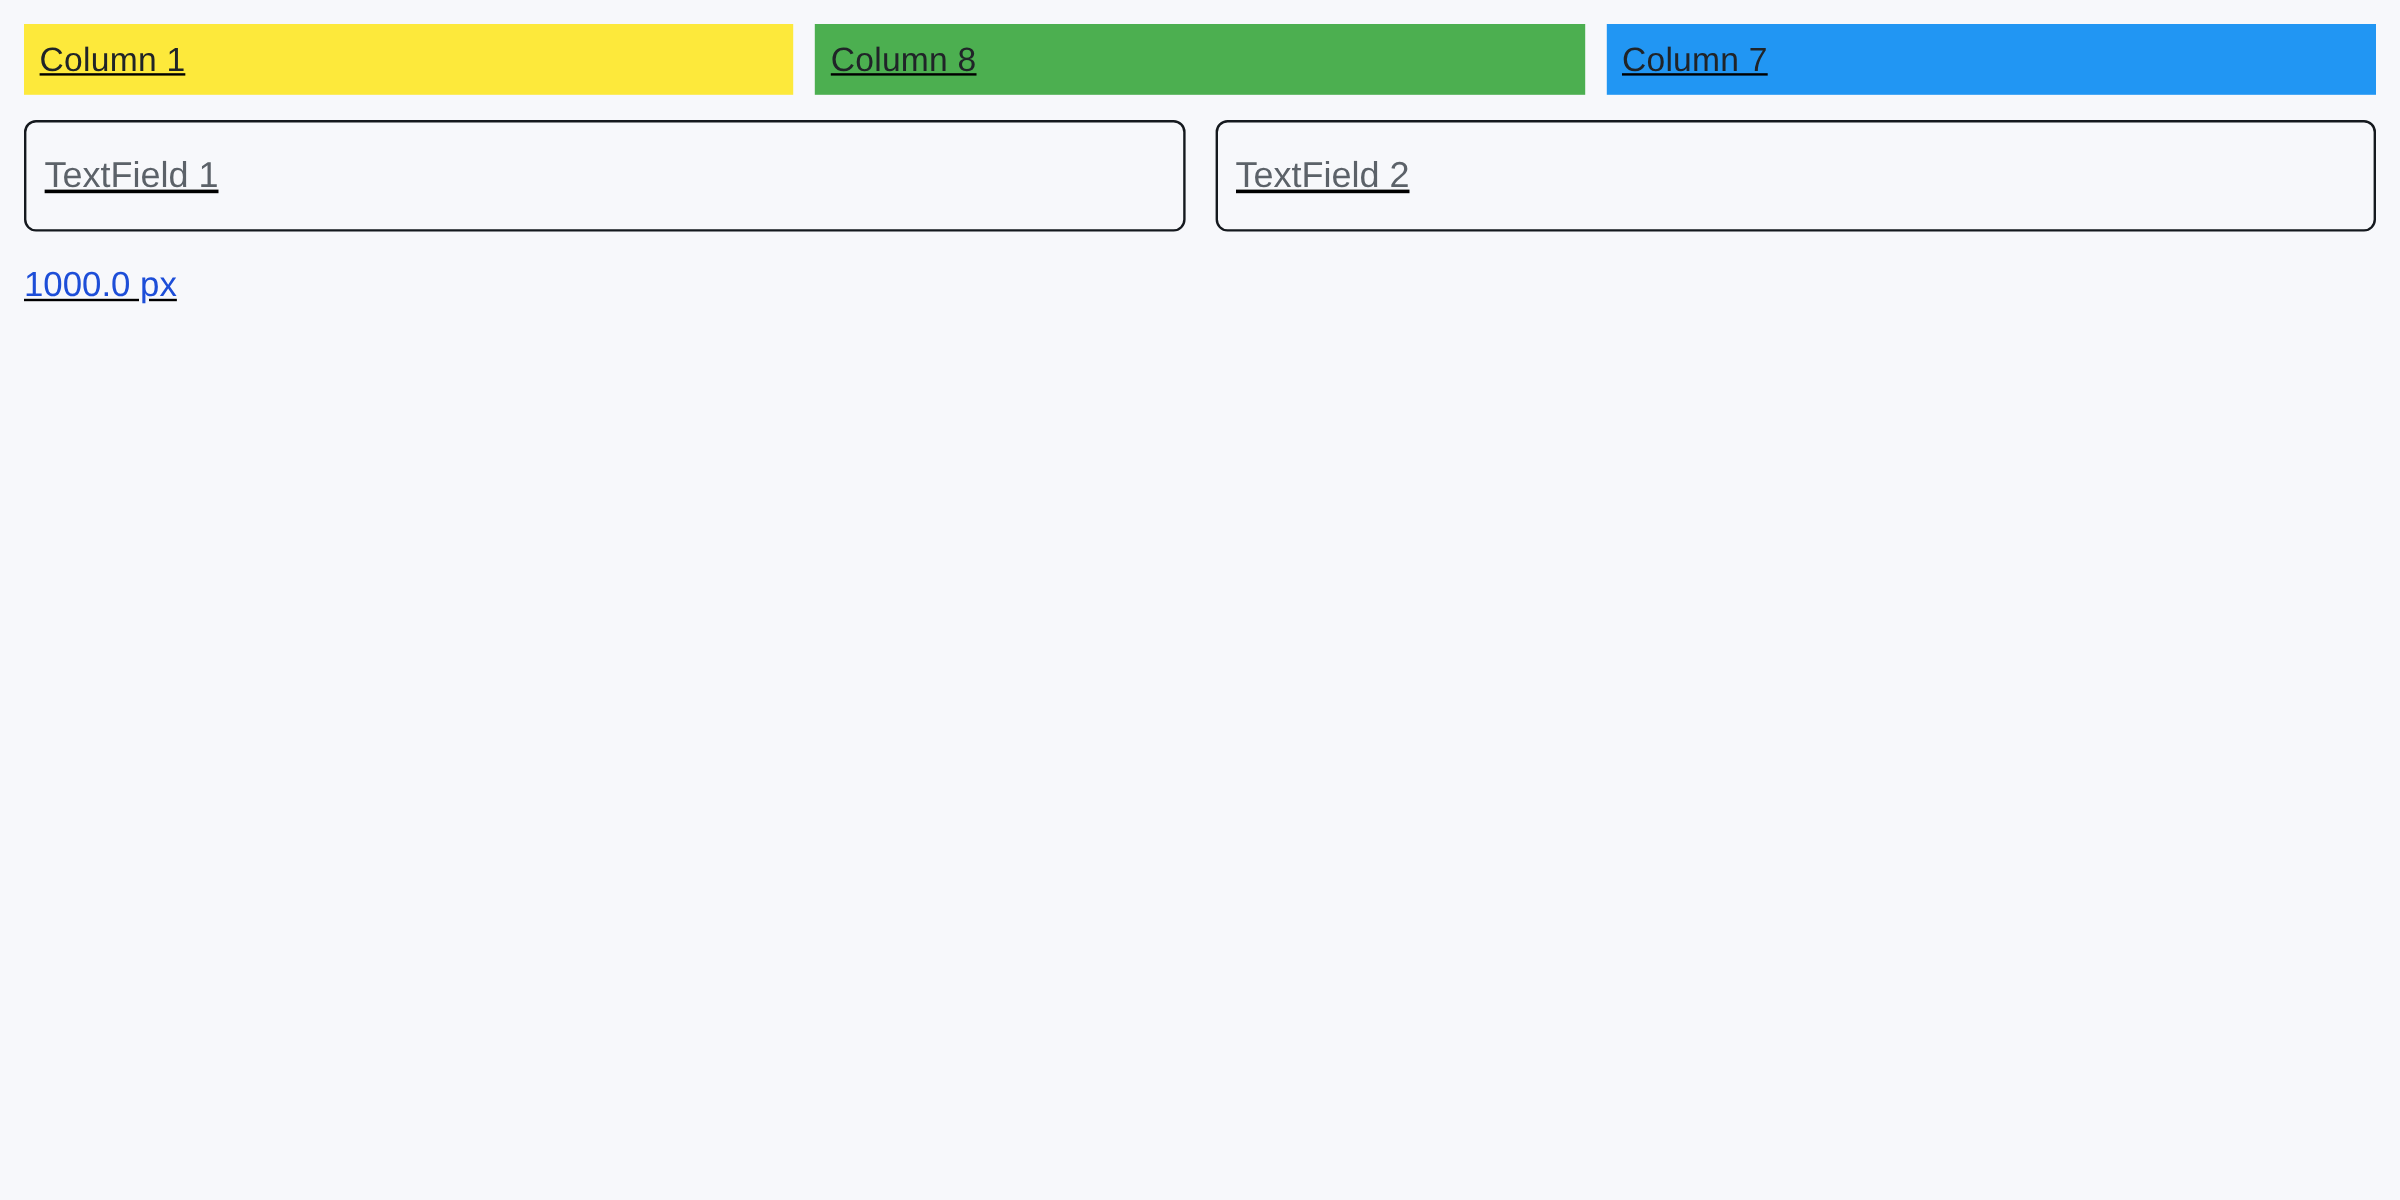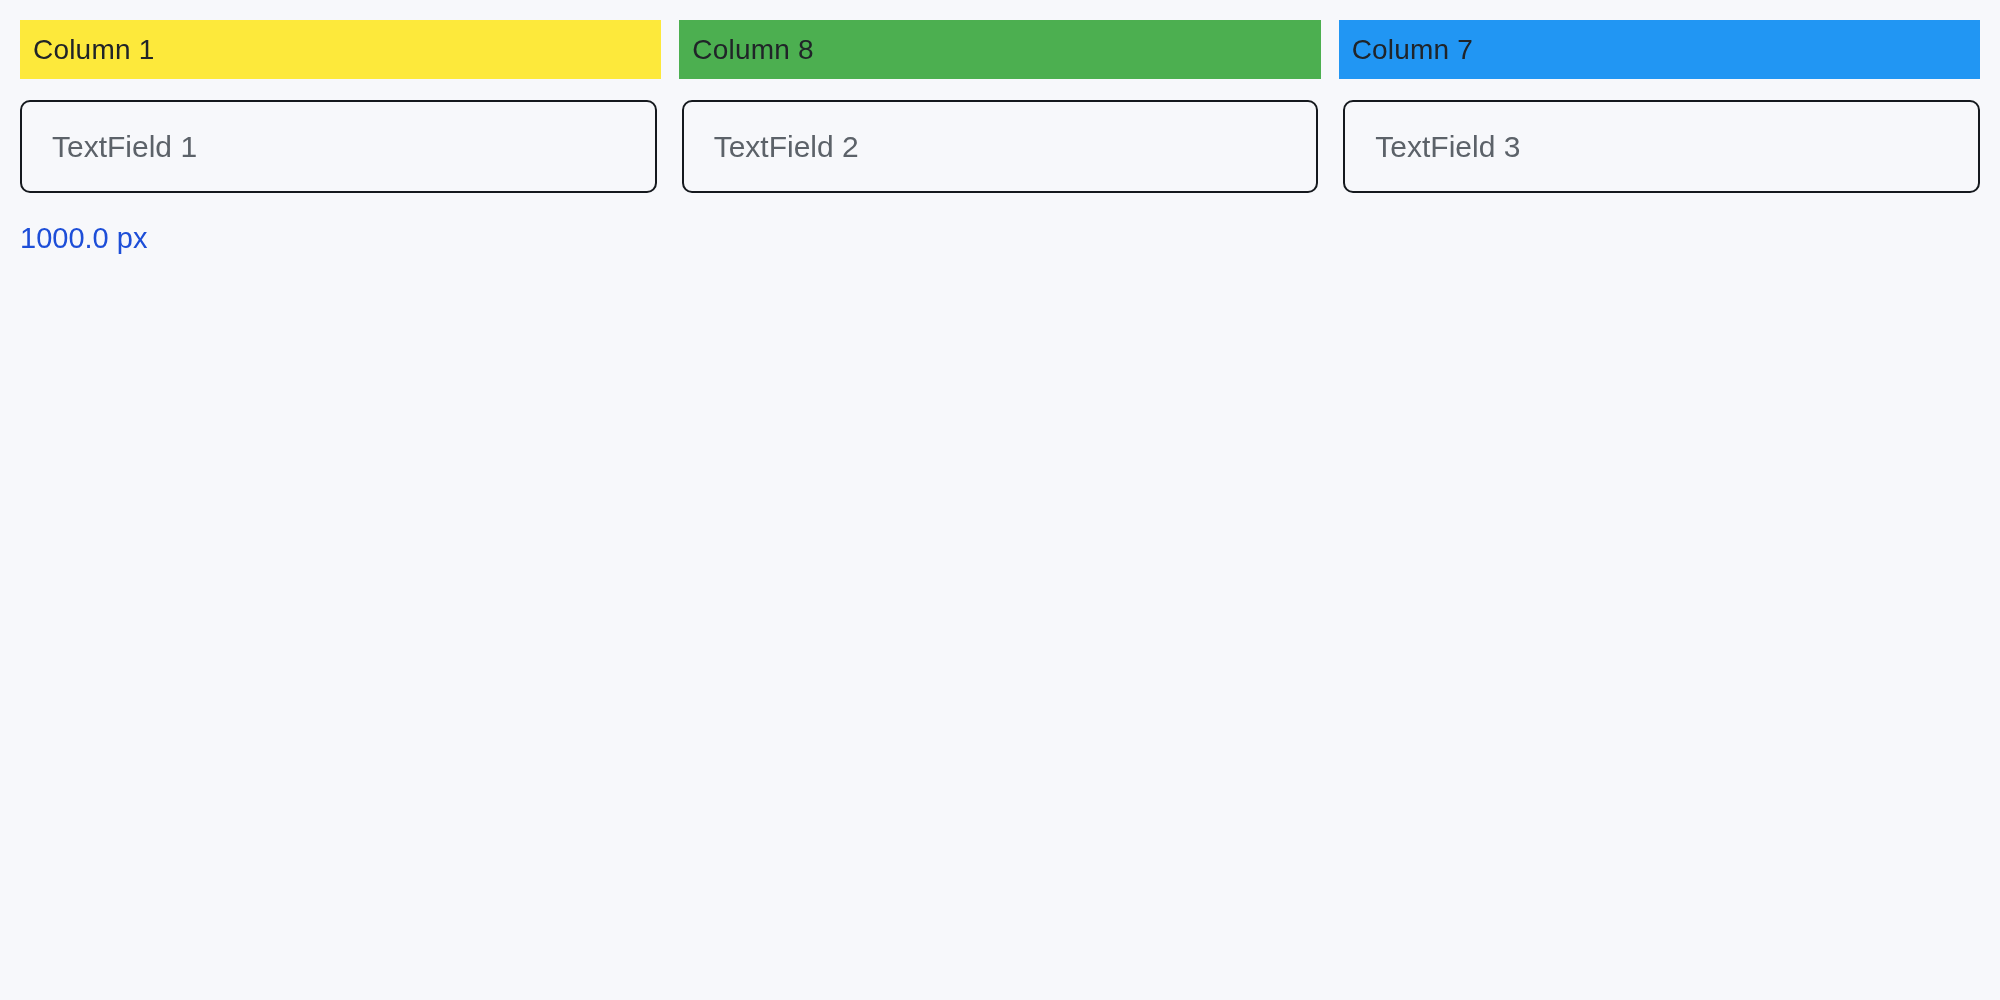--- a/index.html
+++ b/index.html
@@ -9,20 +9,21 @@
     font-family: "Liberation Sans", "DejaVu Sans", sans-serif;
   }
   body {
     background: #F7F8FB;
     overflow: hidden;
   }
   .page {
     width: 2000px;
     height: 1000px;
     padding: 20px 20px 0 20px;
+    text-decoration: underline;
   }
   .columns-row {
     display: flex;
     gap: 18px;
     height: 59px;
   }
   .column-bar {
     flex: 1 1 0;
     height: 59px;
     display: flex;
@@ -39,21 +40,21 @@
     gap: 25px;
     margin-top: 21px;
     height: 93px;
   }
   .text-field {
     flex: 1 1 0;
     height: 93px;
     background: transparent;
     border: 2.5px solid #15191E;
     border-radius: 10px;
-    padding: 0 20px 0 30px;
+    padding: 0 20px 0 15px;
     font-family: "Liberation Sans", "DejaVu Sans", sans-serif;
     font-size: 30px;
     color: #8b5cf6;
     outline: none;
   }
   .text-field::placeholder {
     color: #5C6269;
     opacity: 1;
   }
   .width-label {
@@ -75,18 +76,17 @@
       <span class="column-label">Column 8</span>
     </div>
     <div class="column-bar" style="background-color: rgb(33, 150, 243);">
       <span class="column-label">Column 7</span>
     </div>
   </div>
 
   <div class="fields-row">
     <input class="text-field" type="text" placeholder="TextField 1" style="">
     <input class="text-field" type="text" placeholder="TextField 2" style="">
-    <input class="text-field" type="text" placeholder="TextField 3" style="">
   </div>
 
   <div class="width-label">1000.0 px</div>
 
 </div>
 
 </body></html>

